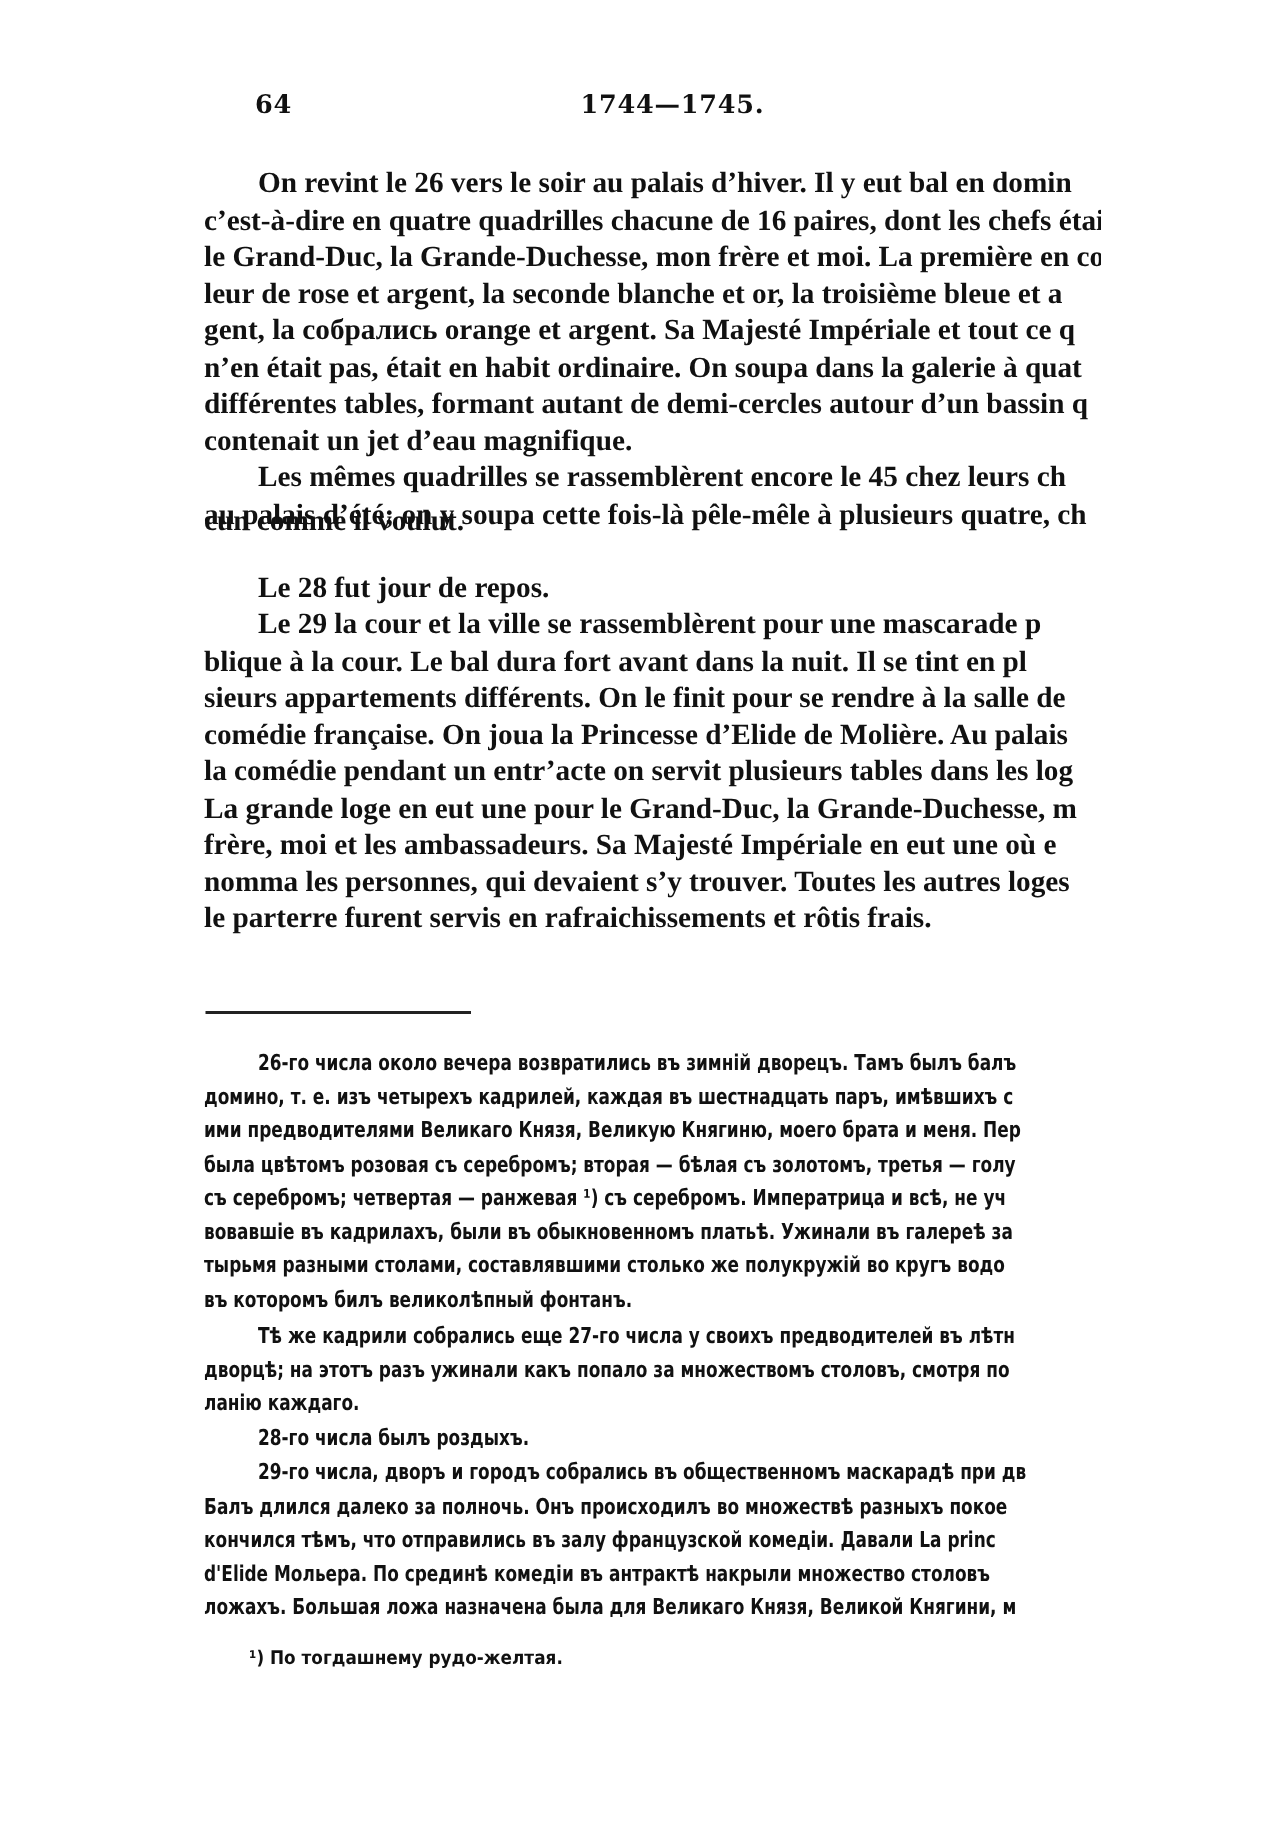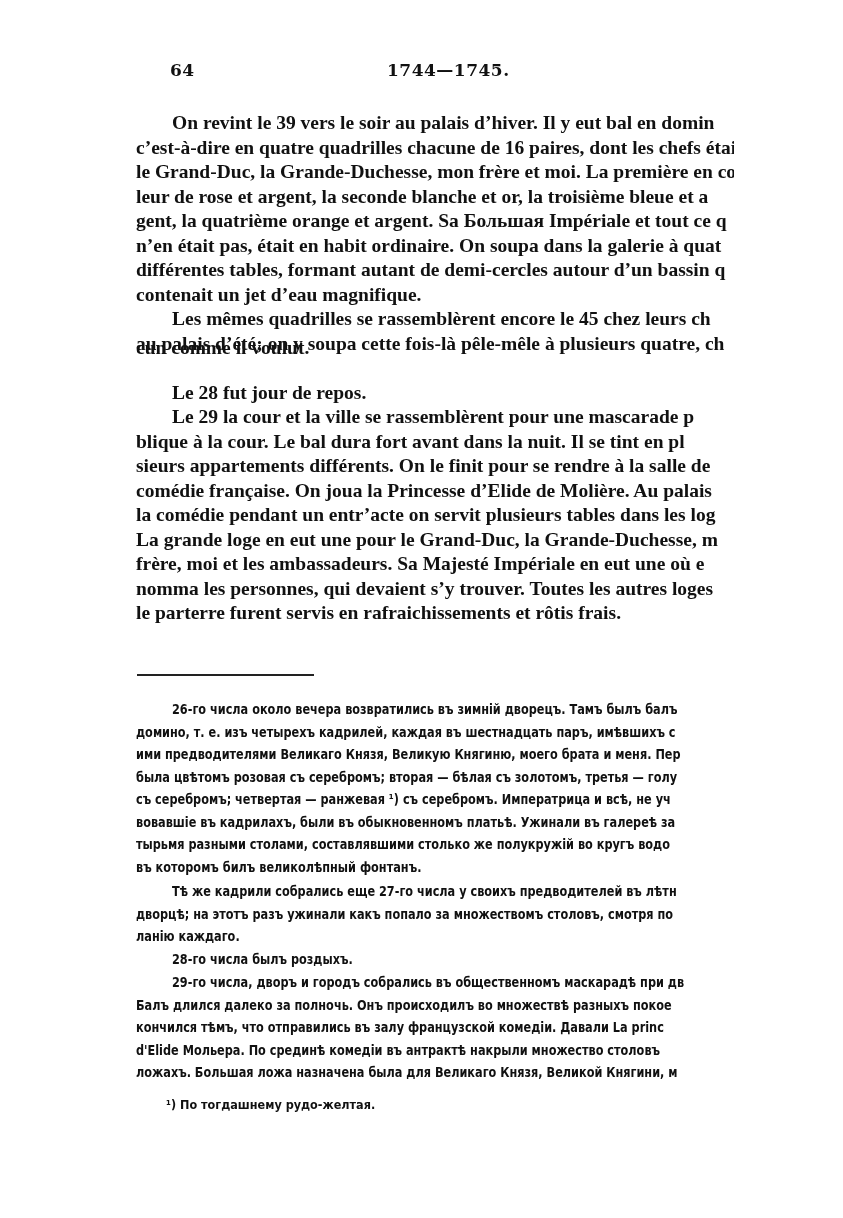--- a/index.html
+++ b/index.html
@@ -21,25 +21,25 @@
 </head>
 <body>
 
 <div class="page">
   <div class="clip">
 
     <div class="hdr hdr-num">64</div>
     <div class="hdr hdr-title">1744—1745.</div>
 
     <div class="fr">
-      <div class="line ind" style="top:112px">On revint le 39 vers le soir au palais d’hiver.  Il y eut bal en domin</div>
+      <div class="line ind" style="top:112px">On revint le 26 vers le soir au palais d’hiver.  Il y eut bal en domin</div>
       <div class="line" style="top:136.5px">c’est-à-dire en quatre quadrilles chacune de 16 paires, dont les chefs étaie</div>
       <div class="line" style="top:161px">le Grand-Duc, la Grande-Duchesse, mon frère et moi.  La première en co</div>
       <div class="line" style="top:185.5px">leur de rose et argent,  la seconde blanche et or,  la troisième bleue et a</div>
-      <div class="line" style="top:210px">gent,  la quatrième orange et argent.  Sa Большая Impériale et tout ce q</div>
+      <div class="line" style="top:210px">gent,  la собрались orange et argent.  Sa Majesté Impériale et tout ce q</div>
       <div class="line" style="top:234.5px">n’en était pas, était en habit ordinaire.  On soupa dans la galerie à quat</div>
       <div class="line" style="top:259px">différentes tables, formant autant de demi-cercles autour d’un bassin q</div>
       <div class="line" style="top:283.5px">contenait un jet d’eau magnifique.</div>
       <div class="line ind" style="top:308px">Les mêmes quadrilles se rassemblèrent encore le 45 chez leurs ch</div>
       <div class="line" style="top:332.5px">au palais d’été;  on y soupa cette fois-là pêle-mêle à plusieurs quatre,  ch</div>
       <div class="line" style="top:337px">cun comme il voulut.</div>
       <div class="line ind" style="top:381.5px">Le 28 fut jour de repos.</div>
       <div class="line ind" style="top:406px">Le 29 la cour et la ville se rassemblèrent pour une mascarade p</div>
       <div class="line" style="top:430.5px">blique à la cour.  Le bal dura fort avant dans la nuit.  Il se tint en pl</div>
       <div class="line" style="top:455px">sieurs appartements différents.  On le finit pour se rendre à la salle de</div>

